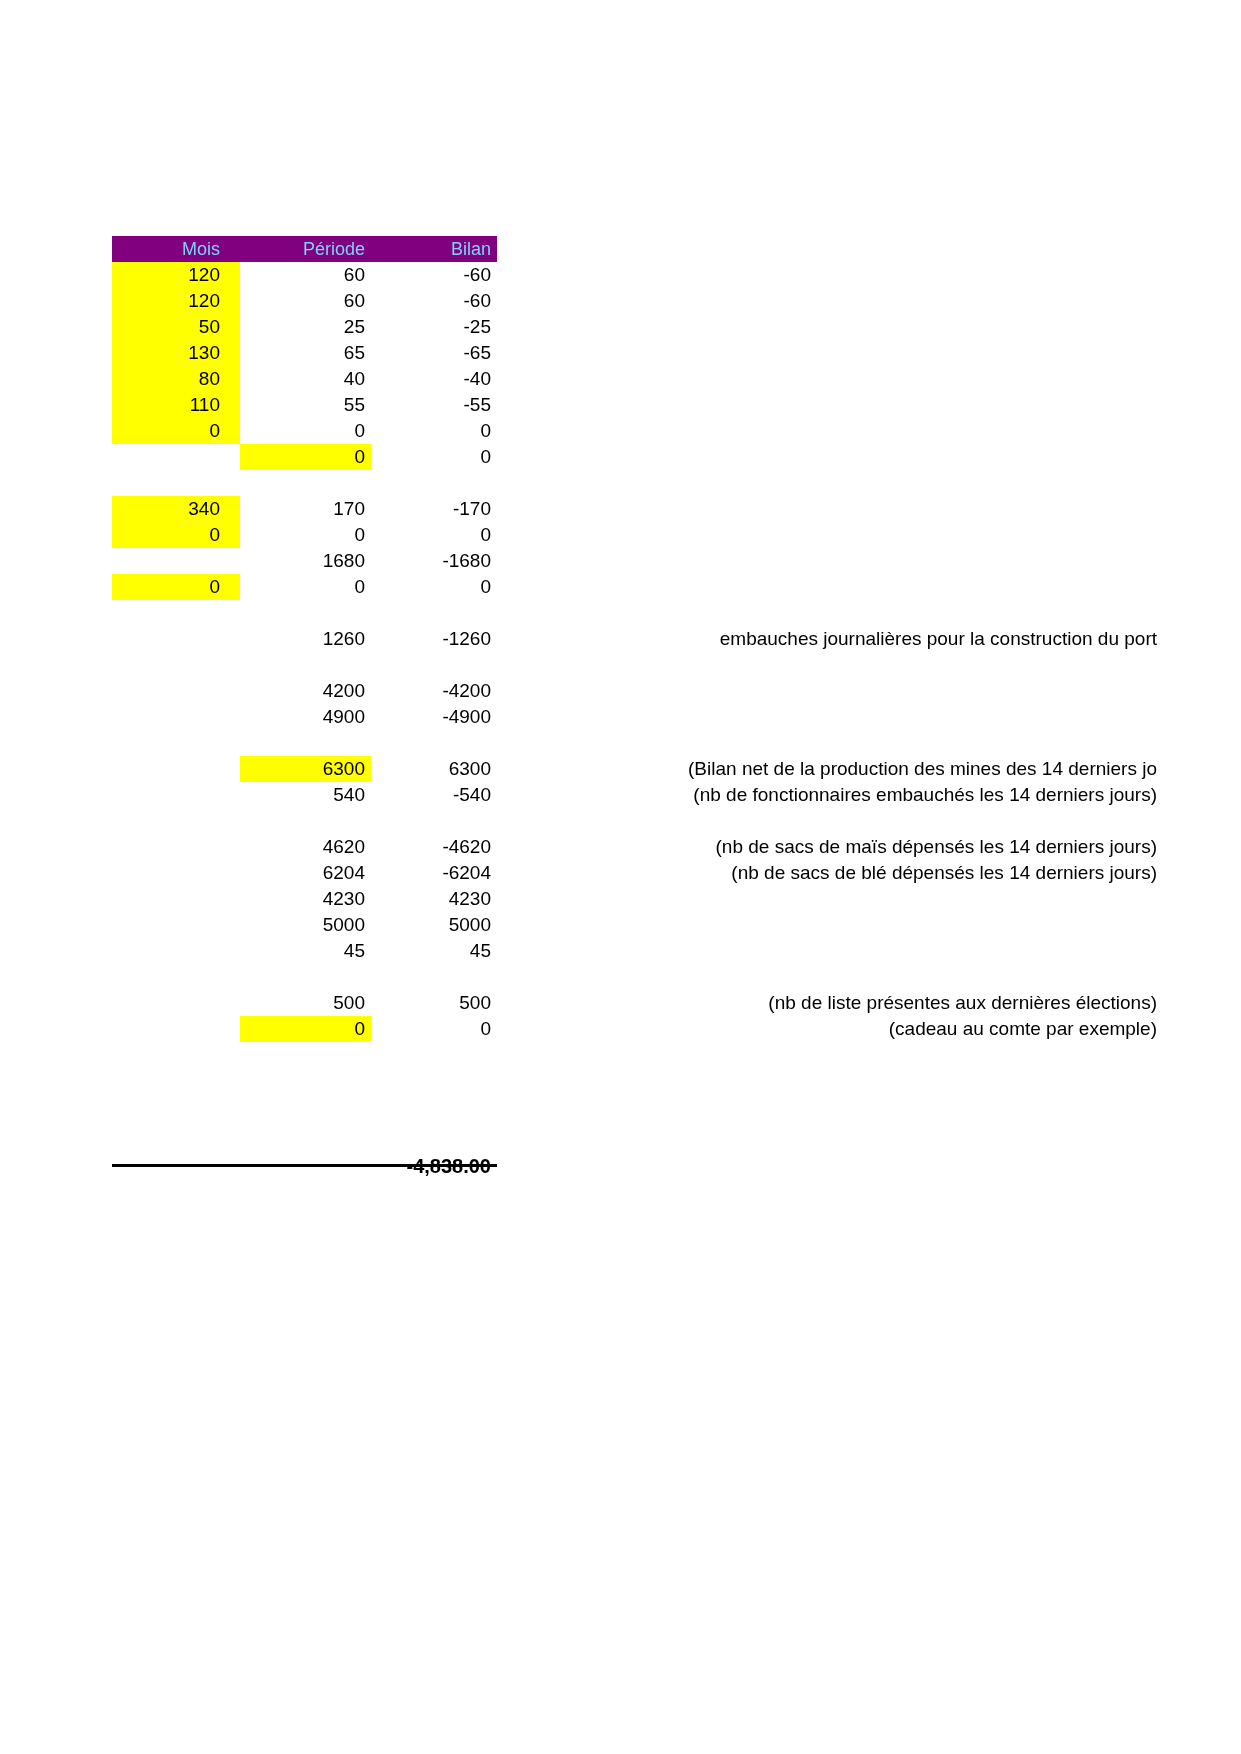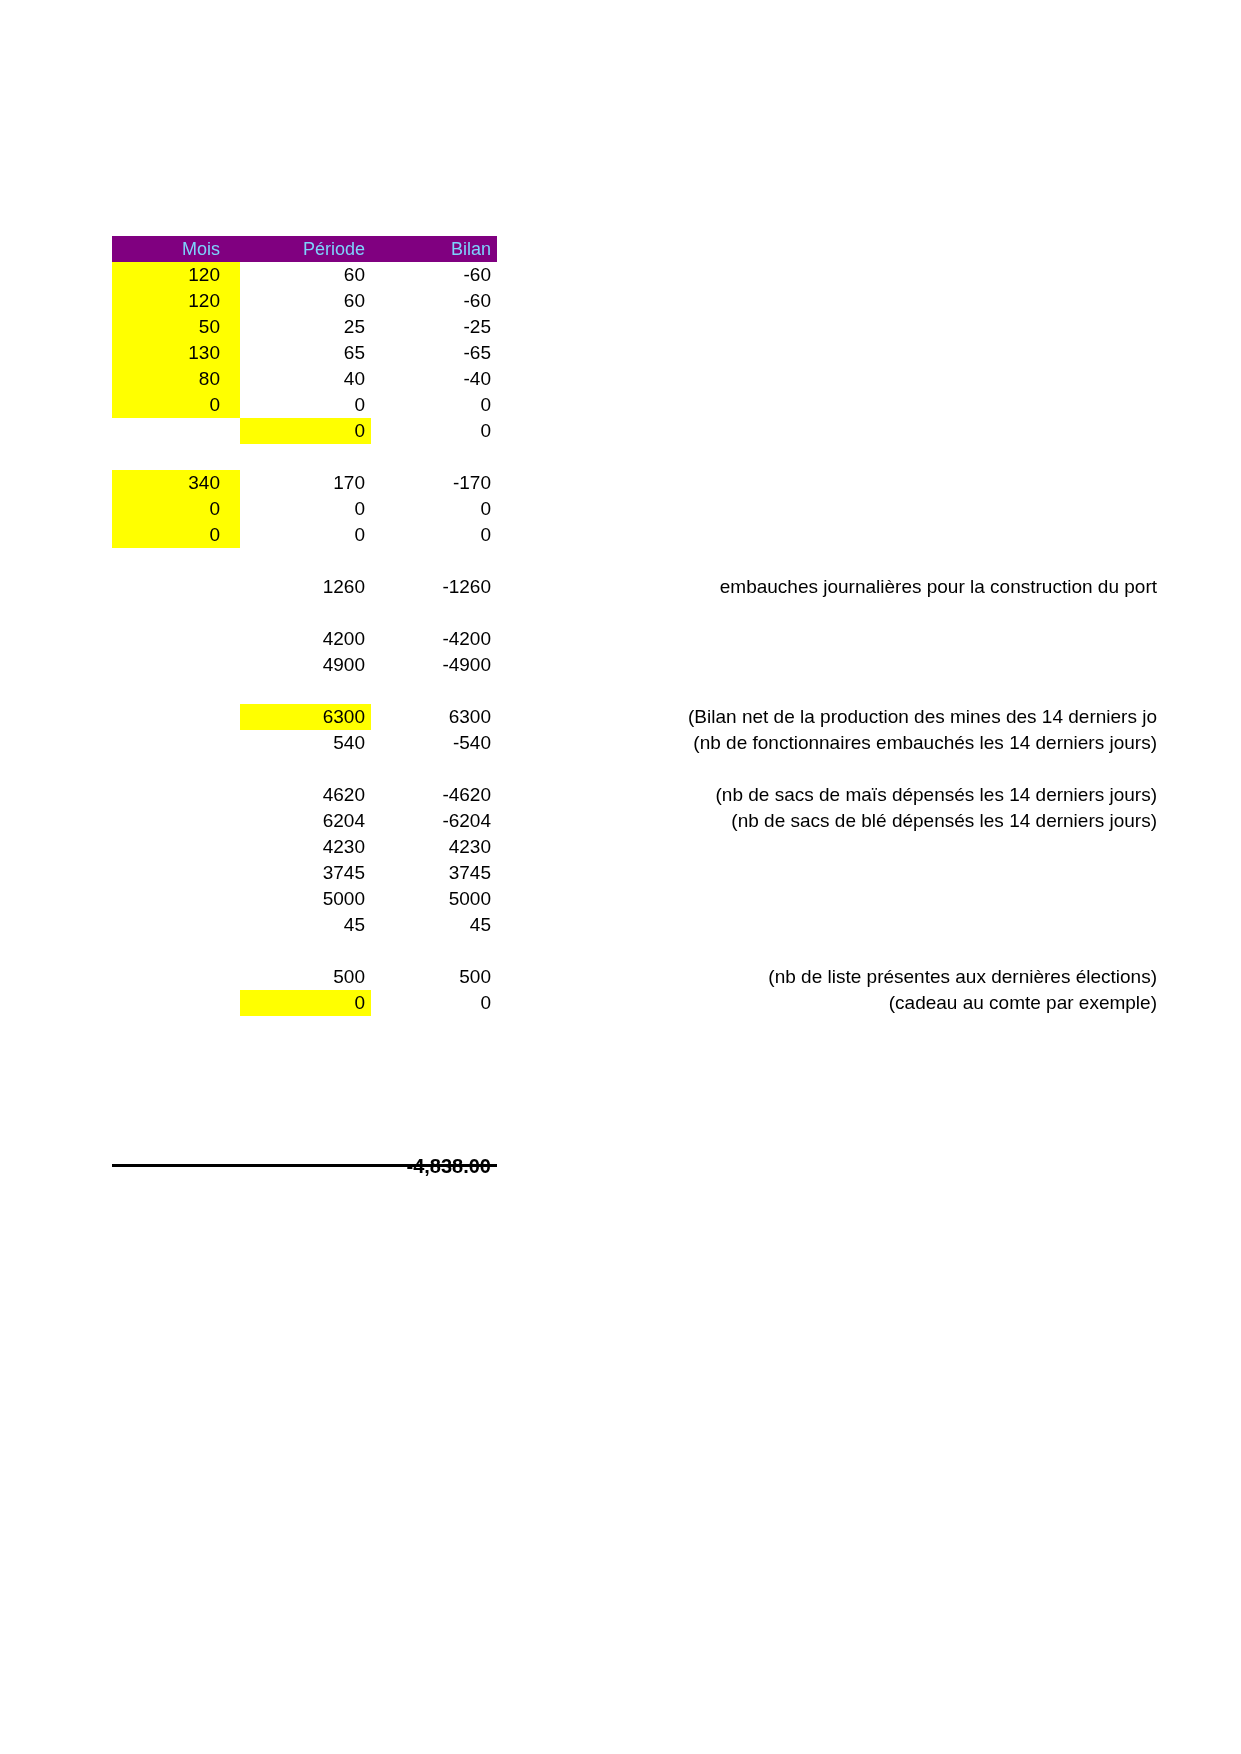--- a/index.html
+++ b/index.html
@@ -128,20 +128,26 @@
           <td class="num">-65</td>
           <td class="note"></td>
         </tr>
         <tr>
           <td class="num mois hl">80</td>
           <td class="num">40</td>
           <td class="num">-40</td>
           <td class="note"></td>
         </tr>
         <tr>
+          <td class="num mois hl">110</td>
+          <td class="num">55</td>
+          <td class="num">-55</td>
+          <td class="note"></td>
+        </tr>
+        <tr>
           <td class="num mois hl">0</td>
           <td class="num">0</td>
           <td class="num">0</td>
           <td class="note"></td>
         </tr>
         <tr>
           <td class="num mois"></td>
           <td class="num hl">0</td>
           <td class="num">0</td>
           <td class="note"></td>
@@ -158,20 +164,26 @@
           <td class="num">-170</td>
           <td class="note"></td>
         </tr>
         <tr>
           <td class="num mois hl">0</td>
           <td class="num">0</td>
           <td class="num">0</td>
           <td class="note"></td>
         </tr>
         <tr>
+          <td class="num mois"></td>
+          <td class="num">1680</td>
+          <td class="num">-1680</td>
+          <td class="note"></td>
+        </tr>
+        <tr>
           <td class="num mois hl">0</td>
           <td class="num">0</td>
           <td class="num">0</td>
           <td class="note"></td>
         </tr>
         <tr>
           <td class="num mois"></td>
           <td class="num"></td>
           <td class="num"></td>
           <td class="note"></td>
@@ -237,26 +249,20 @@
           <td class="note">(nb de sacs de blé dépensés les 14 derniers jours)</td>
         </tr>
         <tr>
           <td class="num mois"></td>
           <td class="num">4230</td>
           <td class="num">4230</td>
           <td class="note"></td>
         </tr>
         <tr>
           <td class="num mois"></td>
-          <td class="num">3745</td>
-          <td class="num">3745</td>
-          <td class="note"></td>
-        </tr>
-        <tr>
-          <td class="num mois"></td>
           <td class="num">5000</td>
           <td class="num">5000</td>
           <td class="note"></td>
         </tr>
         <tr>
           <td class="num mois"></td>
           <td class="num">45</td>
           <td class="num">45</td>
           <td class="note"></td>
         </tr>

